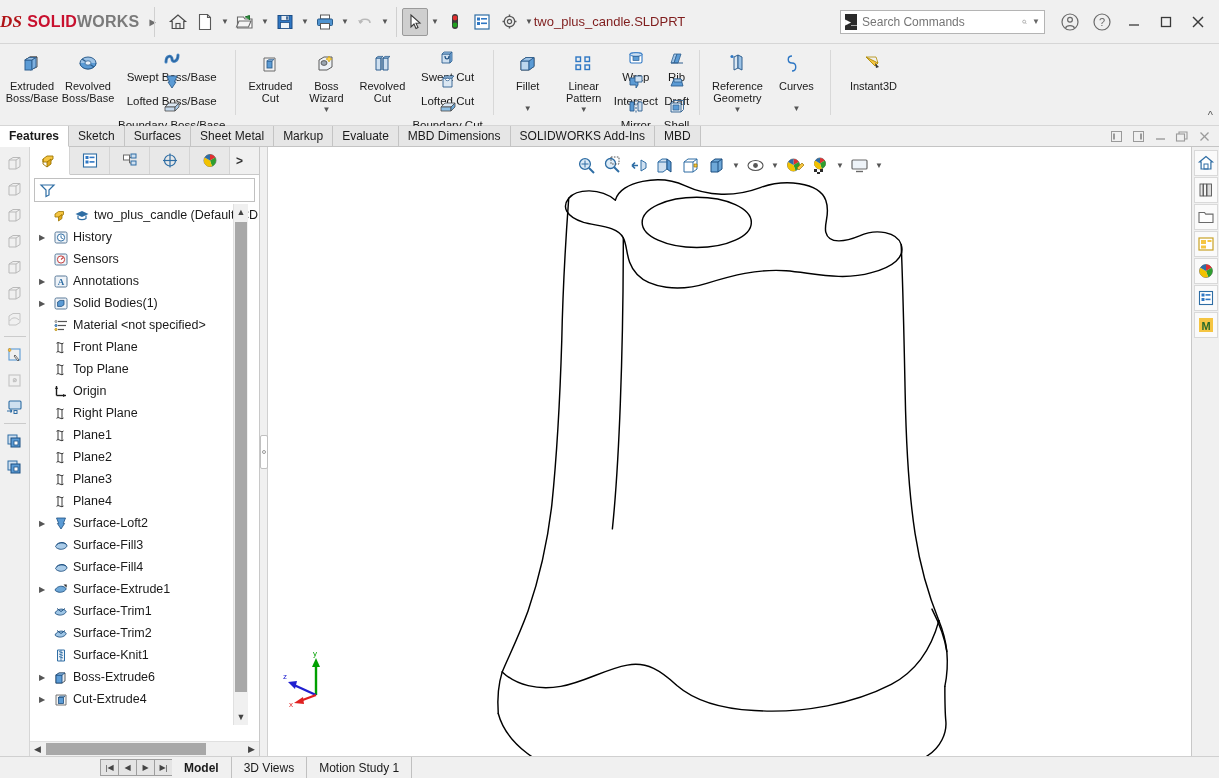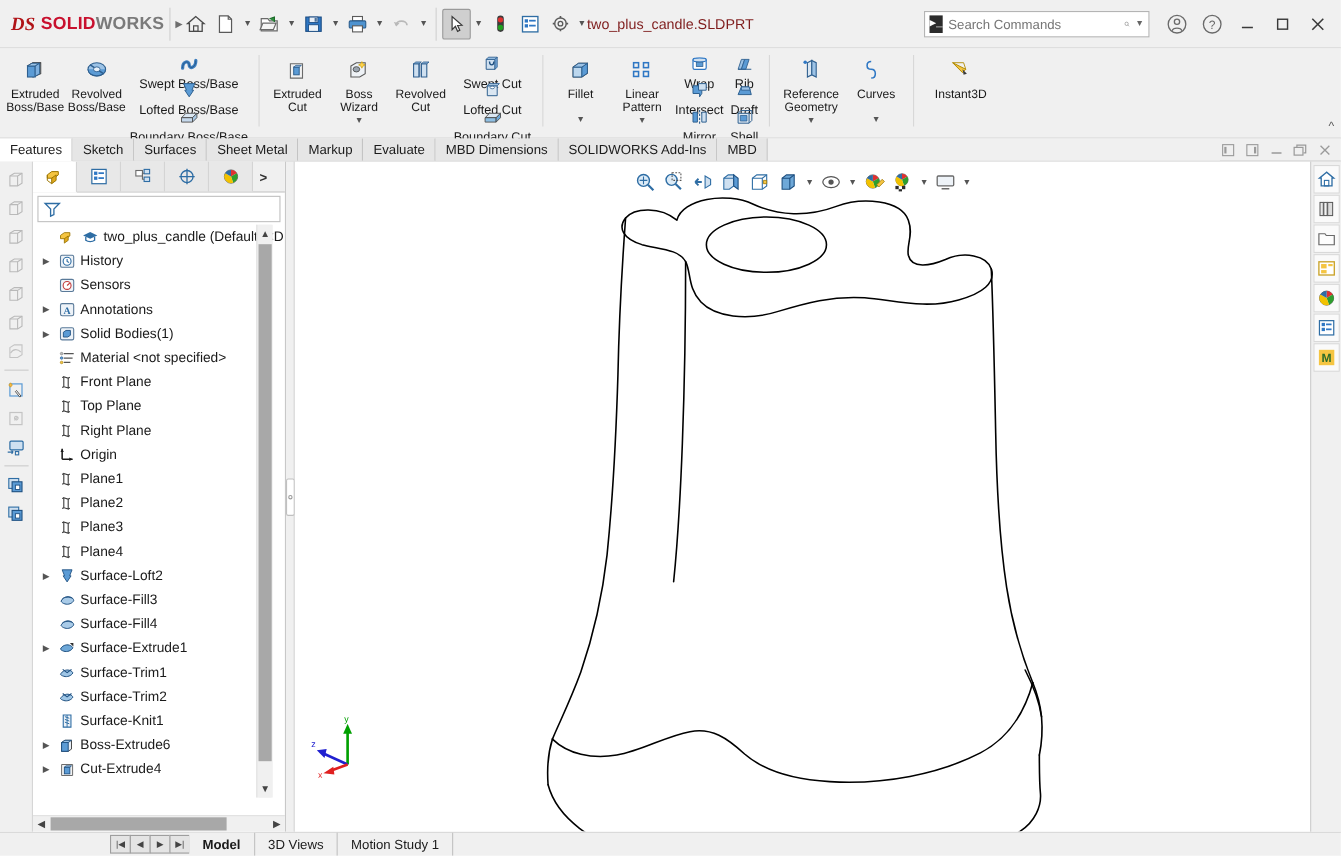--- a/index.html
+++ b/index.html
@@ -12,21 +12,21 @@
     overflow: hidden;
   }
   .app { width: 1219px; height: 778px; position: relative; display: flex; flex-direction: column; background: #fff; }
 
   
   .titlebar {
     height: 44px; display: flex; align-items: center;
     background: #f0f0f0; border-bottom: 1px solid #d6d6d6;
     flex: none; position: relative;
   }
-  .logo-zone { width: 150px; display: flex; align-items: center; padding-left: 10px; height: 100%; }
+  .logo-zone { width: 150px; display: flex; align-items: center; height: 100%; }
   .sw-logo { font-size: 16px; font-weight: bold; letter-spacing: .2px; display:flex; align-items:center; }
   .sw-ds { color: #b01317; font-style: italic; font-weight: 900; font-size: 17px; margin-right: 5px; font-family:"Liberation Serif", serif; }
   .sw-solid { color: #c8102e; font-weight: 800; }
   .sw-works { color: #7a7a7a; font-weight: 700; }
   .tb-caret { color: #6e6e6e; font-size: 11px; padding: 0 8px; }
   .vsep { width: 1px; height: 30px; background: #d0d0d0; margin: 0 4px; }
 
   .tb-icons { display: flex; align-items: center; gap: 1px; height: 100%; padding-left: 6px; }
   .tb-btn {
     width: 26px; height: 28px; display: flex; align-items: center; justify-content: center;
@@ -74,21 +74,21 @@
 
   
   .tabstrip {
     height: 21px; background: #f0f0f0; display: flex; align-items: stretch;
     flex: none; border-bottom: 1px solid #c4c4c4; position: relative;
   }
   .tab {
     padding: 0 9px; display: flex; align-items: center; font-size: 12px;
     border-right: 1px solid #c4c4c4; background: #e6e6e6; color: #1a1a1a; cursor: default;
   }
-  .tab.active { background: #fff; font-weight: normal; border-bottom: 1px solid #fff; margin-bottom: -1px; }
+  .tab.active { background: #fff; font-weight: bold; border-bottom: 1px solid #fff; margin-bottom: -1px; }
   .tabstrip .filler { flex: 1; background: #f0f0f0; }
   .win-ctrls { display: flex; align-items: center; gap: 8px; padding-right: 8px; }
   .win-ctrls .wc { width: 14px; height: 14px; display:flex; align-items:center; justify-content:center; color:#8a8a8a; }
 
   
   .body { flex: 1; display: flex; position: relative; min-height: 0; background: #f0f0f0; }
 
   
   .leftstrip {
     width: 30px; background: #f0f0f0; border-right: 1px solid #d6d6d6;
@@ -854,37 +854,37 @@
                   <path d="M5 2.5 l4 1.3 v9 l-4 -1.3 z" fill="none" stroke="#3a3a3a" stroke-width="1"></path>
                   <path d="M5 2.5 l-1.5 .8 M9 3.8 l1.5 -.8 M5 11.5 l-1.5 .8 M9 12.8 l1.5 -.8" stroke="#3a3a3a" stroke-width="1"></path>
                 </svg>
               </span>
               <span class="tlbl">Top Plane</span>
             </div>
             <div class="trow">
               <span class="arrow"></span>
               <span class="tico">
                 <svg width="16" height="15" viewBox="0 0 16 15">
-                  <path d="M5 2.5 l4 1.3 v9 l-4 -1.3 z" fill="none" stroke="#3a3a3a" stroke-width="1"></path>
-                  <path d="M5 2.5 l-1.5 .8 M9 3.8 l1.5 -.8 M5 11.5 l-1.5 .8 M9 12.8 l1.5 -.8" stroke="#3a3a3a" stroke-width="1"></path>
-                </svg>
-              </span>
-              <span class="tlbl">Right Plane</span>
-            </div>
-            <div class="trow">
-              <span class="arrow"></span>
-              <span class="tico">
-                <svg width="16" height="15" viewBox="0 0 16 15">
                   <line x1="3.5" y1="2" x2="3.5" y2="11.5" stroke="#1a1a1a" stroke-width="1.4"></line>
                   <line x1="3.5" y1="11.5" x2="13" y2="11.5" stroke="#1a1a1a" stroke-width="1.4"></line>
                   <path d="M13 11.5 l-3 -1.6 v3.2 z" fill="#1a1a1a"></path>
                   <path d="M3.5 2 l-1.5 3 h3 z" fill="#1a1a1a"></path>
                 </svg>
               </span>
               <span class="tlbl">Origin</span>
+            </div>
+            <div class="trow">
+              <span class="arrow"></span>
+              <span class="tico">
+                <svg width="16" height="15" viewBox="0 0 16 15">
+                  <path d="M5 2.5 l4 1.3 v9 l-4 -1.3 z" fill="none" stroke="#3a3a3a" stroke-width="1"></path>
+                  <path d="M5 2.5 l-1.5 .8 M9 3.8 l1.5 -.8 M5 11.5 l-1.5 .8 M9 12.8 l1.5 -.8" stroke="#3a3a3a" stroke-width="1"></path>
+                </svg>
+              </span>
+              <span class="tlbl">Right Plane</span>
             </div>
             <div class="trow">
               <span class="arrow"></span>
               <span class="tico">
                 <svg width="16" height="15" viewBox="0 0 16 15">
                   <path d="M5 2.5 l4 1.3 v9 l-4 -1.3 z" fill="none" stroke="#3a3a3a" stroke-width="1"></path>
                   <path d="M5 2.5 l-1.5 .8 M9 3.8 l1.5 -.8 M5 11.5 l-1.5 .8 M9 12.8 l1.5 -.8" stroke="#3a3a3a" stroke-width="1"></path>
                 </svg>
               </span>
               <span class="tlbl">Plane1</span>

